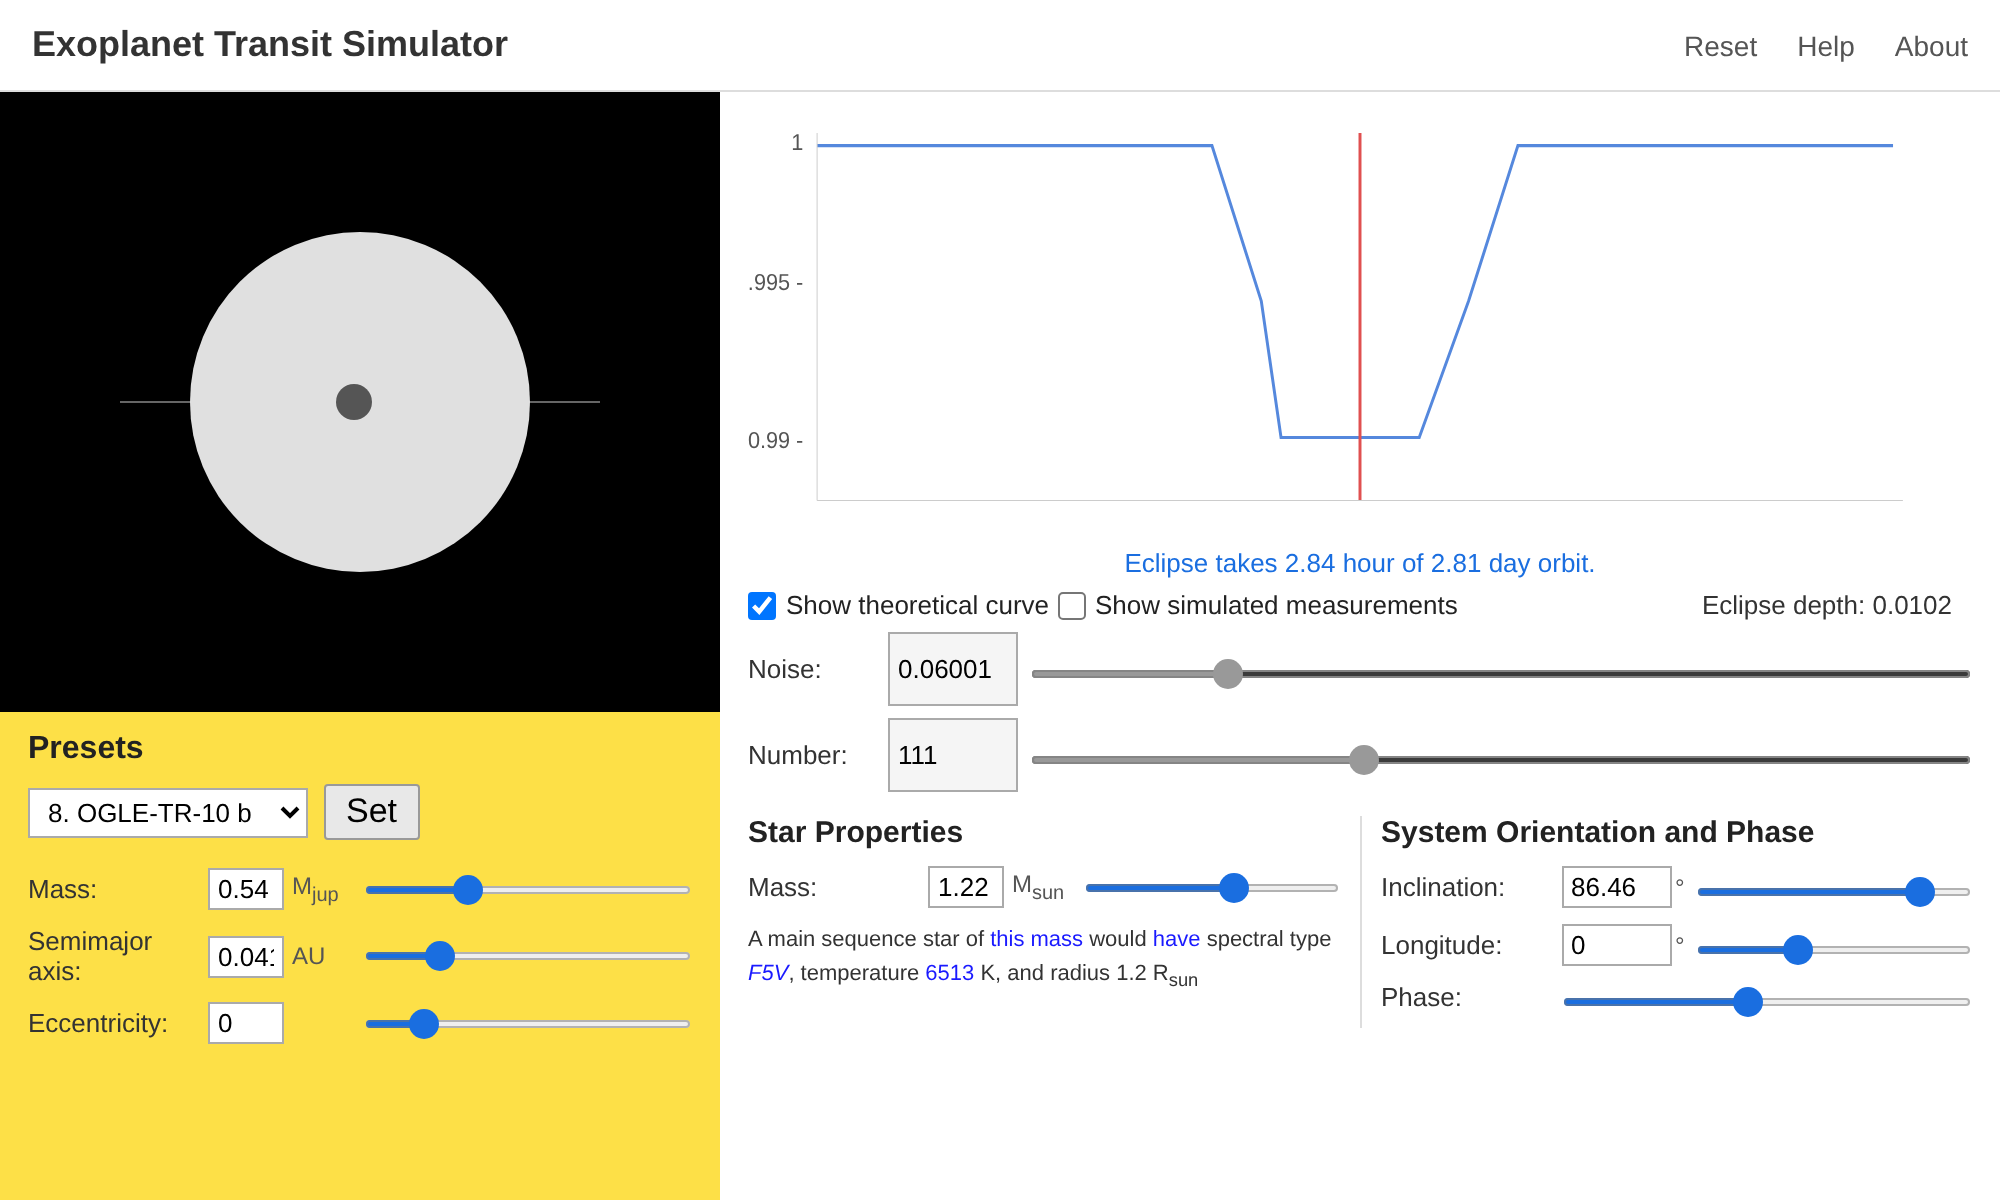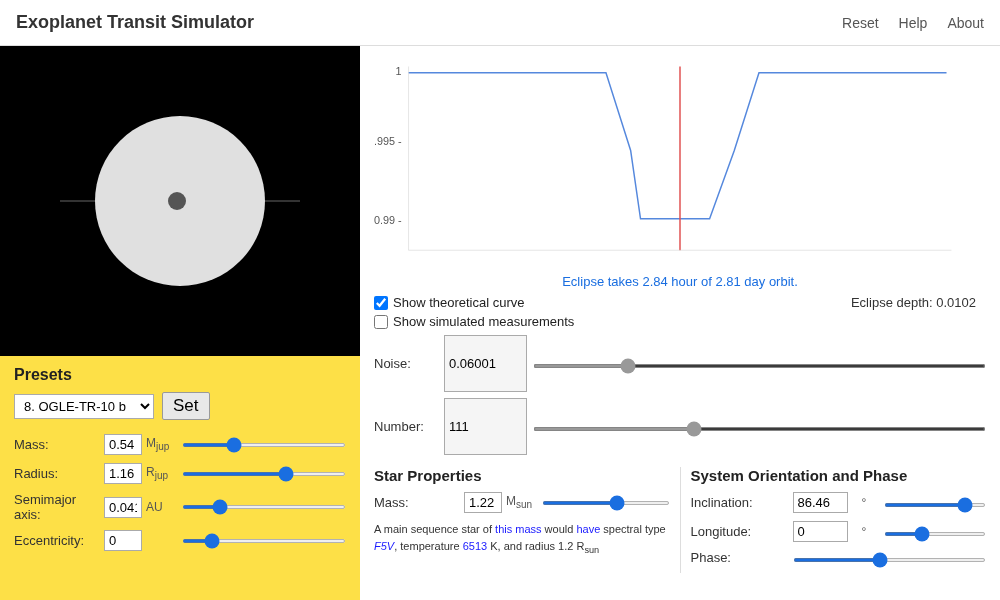--- a/index.html
+++ b/index.html
@@ -69,44 +69,44 @@
     #right-panel { flex: 1; display: flex; flex-direction: column; padding: 10px 14px; background: #fff; }
 
     
     #chart-area { width: 100%; height: 210px; position: relative; margin-bottom: 8px; }
     #chart-svg { width: 100%; height: 100%; }
 
     .eclipse-text { font-size: 13px; color: #1a6ee0; text-align: center; margin-bottom: 6px; }
 
     
     .check-row { display: flex; gap: 30px; margin-bottom: 6px; align-items: flex-start; }
-    .check-group { display: flex; flex-direction: column; gap: 4px; }
+    .check-group { display: flex; flex-direction: row; gap: 4px; align-items: center; }
     .check-item { display: flex; align-items: center; gap: 5px; font-size: 13px; }
     .check-item input[type=checkbox] { width: 14px; height: 14px; }
     .eclipse-depth { font-size: 13px; color: #333; margin-left: auto; padding-right: 10px; }
 
     
     .param-row { display: flex; align-items: center; margin-bottom: 6px; }
     .param-label { width: 70px; font-size: 13px; color: #333; }
-    .param-input { width: 83px; padding: 20px 4px; font-size: 13px; border: 1px solid #aaa; background: #f5f5f5; margin-right: 6px; }
+    .param-input { width: 65px; padding: 10px 4px; font-size: 13px; border: 1px solid #aaa; background: #f5f5f5; margin-right: 6px; }
     .param-slider { flex: 1; }
     .param-slider input[type=range] { width: 100%; accent-color: #999; }
 
     
     #bottom-props { display: flex; margin-top: 6px; gap: 0; }
     .props-section { flex: 1; padding: 0 10px; }
     .props-section:first-child { padding-left: 0; border-right: 1px solid #ddd; }
     .props-section:last-child { padding-right: 0; }
 
     .star-desc { font-size: 11px; color: #333; line-height: 1.55; margin-top: 4px; }
     .star-desc .highlight { color: #1a1aff; font-weight: normal; }
     .star-desc .spectral { font-style: italic; }
 
     
-    .orient-row { display: flex; align-items: center; margin-bottom: 8px; gap: 12px; }
+    .orient-row { display: flex; align-items: center; margin-bottom: 8px; }
     .orient-label { width: 90px; font-size: 13px; color: #333; }
     .orient-input { width: 55px; padding: 2px 4px; font-size: 13px; border: 1px solid #aaa; margin-right: 2px; background: #fff; }
     .orient-unit { font-size: 12px; color: #555; margin-right: 6px; }
     .orient-slider { flex: 1; }
     .orient-slider input[type=range] { width: 100%; accent-color: #1a6ee0; }
   </style>
 </head>
 <body>
 
 <div id="header">
@@ -148,28 +148,20 @@
 
       <div class="prop-row">
         <span class="prop-label">Mass:</span>
         <input class="prop-input" type="text" value="0.54" style="">
         <span class="prop-unit">M<sub>jup</sub></span>
         <div class="slider-container">
           <input type="range" min="0" max="100" value="30" style="">
         </div>
       </div>
 
-      <div class="prop-row">
-        <span class="prop-label">Radius:</span>
-        <input class="prop-input" type="text" value="1.16" style="">
-        <span class="prop-unit">R<sub>jup</sub></span>
-        <div class="slider-container">
-          <input type="range" min="0" max="100" value="65" style="">
-        </div>
-      </div>
 
       <div class="prop-row">
         <span class="prop-label">Semimajor<br>axis:</span>
         <input class="prop-input" type="text" value="0.0416" style="">
         <span class="prop-unit">AU</span>
         <div class="slider-container">
           <input type="range" min="0" max="100" value="20" style="">
         </div>
       </div>
 

